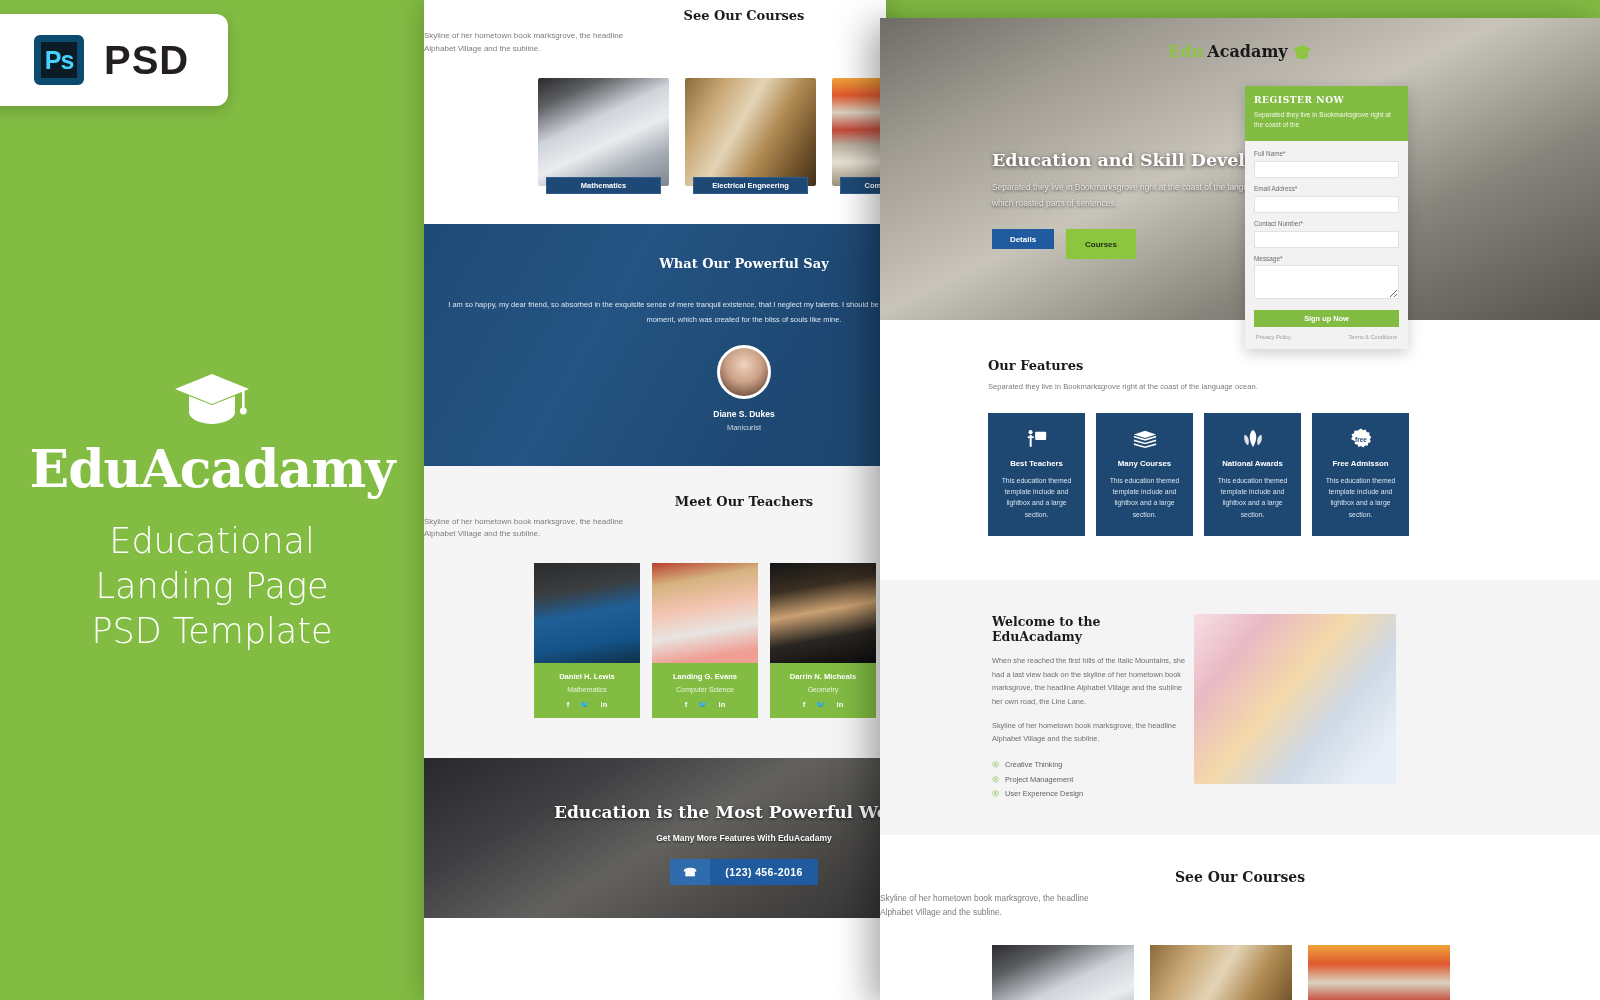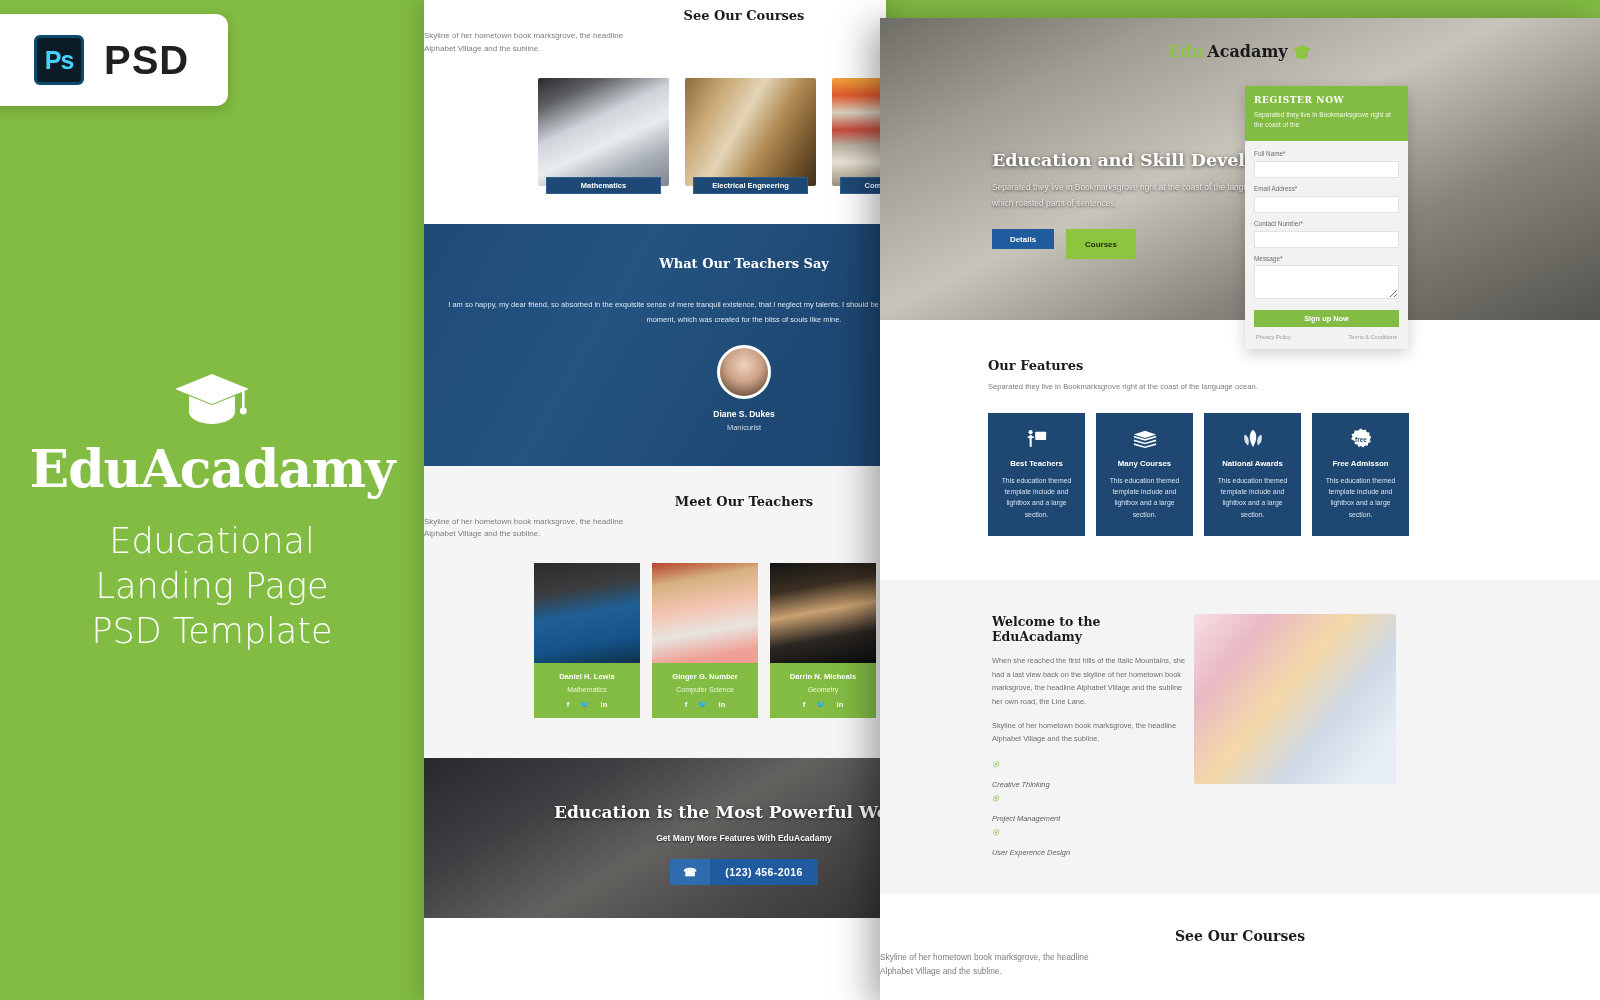--- a/index.html
+++ b/index.html
@@ -13,21 +13,21 @@
   
   #psd-badge{
     position:absolute; left:-20px; top:14px; width:248px; height:92px;
     background:#fff; border-radius:12px;
     box-shadow:0 4px 14px rgba(0,0,0,.18);
     display:flex; align-items:center; gap:20px; padding-left:54px;
     z-index:40;
   }
   #ps-icon{
     width:50px;height:50px;border-radius:6px;
-    background:#0b1c26;border:3px solid #0c4a6e;
+    background:#0b1c26;border:7px solid #0c4a6e;
     display:flex;align-items:center;justify-content:center;
     font-family:"Liberation Sans",sans-serif;font-weight:bold;font-size:25px;
     color:#45d3ff;letter-spacing:-1px;
   }
   #psd-word{font-size:40px;font-weight:bold;color:#231f20;letter-spacing:1px;}
 
   
   #brand{
     position:absolute;left:0;top:370px;width:424px;color:#fff;text-align:center;z-index:5;
   }
@@ -159,21 +159,21 @@
   .feat-icon{height:24px;display:flex;align-items:center;justify-content:center;color:#fff;}
   .feat-t{color:#fff;font-size:7.8px;font-weight:bold;margin-top:8px;}
   .feat-d{color:#d6e2ee;font-size:6.9px;line-height:1.62;margin-top:7px;}
 
   
   #fp-welcome{background:#f4f4f4;margin-top:44px;padding:34px 0 34px 112px;display:flex;gap:2px;}
   .w-left{width:200px;}
   .w-h{font-family:"DejaVu Serif",serif;font-weight:bold;font-size:12.5px;color:#1b1b1b;}
   .w-p{color:#6f6f6f;font-size:7.4px;line-height:1.85;margin-top:10px;}
   .w-list{margin-top:12px;list-style:none;}
-  .w-list li{color:#5f5f5f;font-size:7.4px;font-style:italic;line-height:1.95;display:flex;gap:6px;align-items:baseline;flex-direction:column;}
+  .w-list li{color:#5f5f5f;font-size:7.4px;line-height:1.95;display:flex;gap:6px;align-items:baseline;}
   .w-bullet{color:#82bc43;font-size:7px;}
   .w-img{width:202px;height:170px;border-radius:2px;overflow:hidden;}
 
   
   #fp-courses{padding:34px 0 0;}
   .fc-row{display:flex;gap:16px;padding-left:112px;margin-top:26px;}
   .fc-card{width:142px;height:118px;overflow:hidden;}
 
   
   .ph-bookopen{background:linear-gradient(155deg,#2b2b2e 0%,#5d5f63 18%,#cfd4da 40%,#e9ecef 58%,#a8aeb6 78%,#7f868f 100%);}
@@ -229,21 +229,21 @@
         <div class="course-card">
           <div class="course-img ph-books"></div>
           <div class="course-tag">Computer Science</div>
         </div>
       </div>
     </section>
 
     <section id="bp-testimonial">
       <div class="tbg ph-shelf"></div>
       <div class="t-content">
-        <h2 class="sec-title" style="font-size:13px;color:#fff;">What Our Teachers Say</h2>
+        <h2 class="sec-title" style="font-size:13px;color:#fff;">What Our Powerful Say</h2>
         <p class="t-quote">I am so happy, my dear friend, so absorbed in the exquisite sense of mere tranquil existence, that I neglect my talents. I should be incapable drawing a single stroke at the present moment, which was created for the bliss of souls like mine.</p>
         <div class="t-avatar ph-portrait"></div>
         <div class="t-name">Diane S. Dukes</div>
         <div class="t-role">Manicurist</div>
       </div>
     </section>
 
     <section id="bp-teachers">
       <h2 class="sec-title" style="font-size:13px;">Meet Our Teachers</h2>
       <div class="sec-sub">
@@ -256,21 +256,21 @@
           <div class="teacher-name">Daniel H. Lewis</div>
           <div class="teacher-role">Mathematics</div>
           <div class="teacher-social">
             <span>f</span>
             <span>🐦</span>
             <span>in</span>
           </div>
         </div>
         <div class="teacher-card">
           <div class="teacher-photo ph-teacher2"></div>
-          <div class="teacher-name">Ginger G. Number</div>
+          <div class="teacher-name">Landing G. Evans</div>
           <div class="teacher-role">Computer Science</div>
           <div class="teacher-social">
             <span>f</span>
             <span>🐦</span>
             <span>in</span>
           </div>
         </div>
         <div class="teacher-card">
           <div class="teacher-photo ph-teacher3"></div>
           <div class="teacher-name">Darrin N. Micheals</div>

